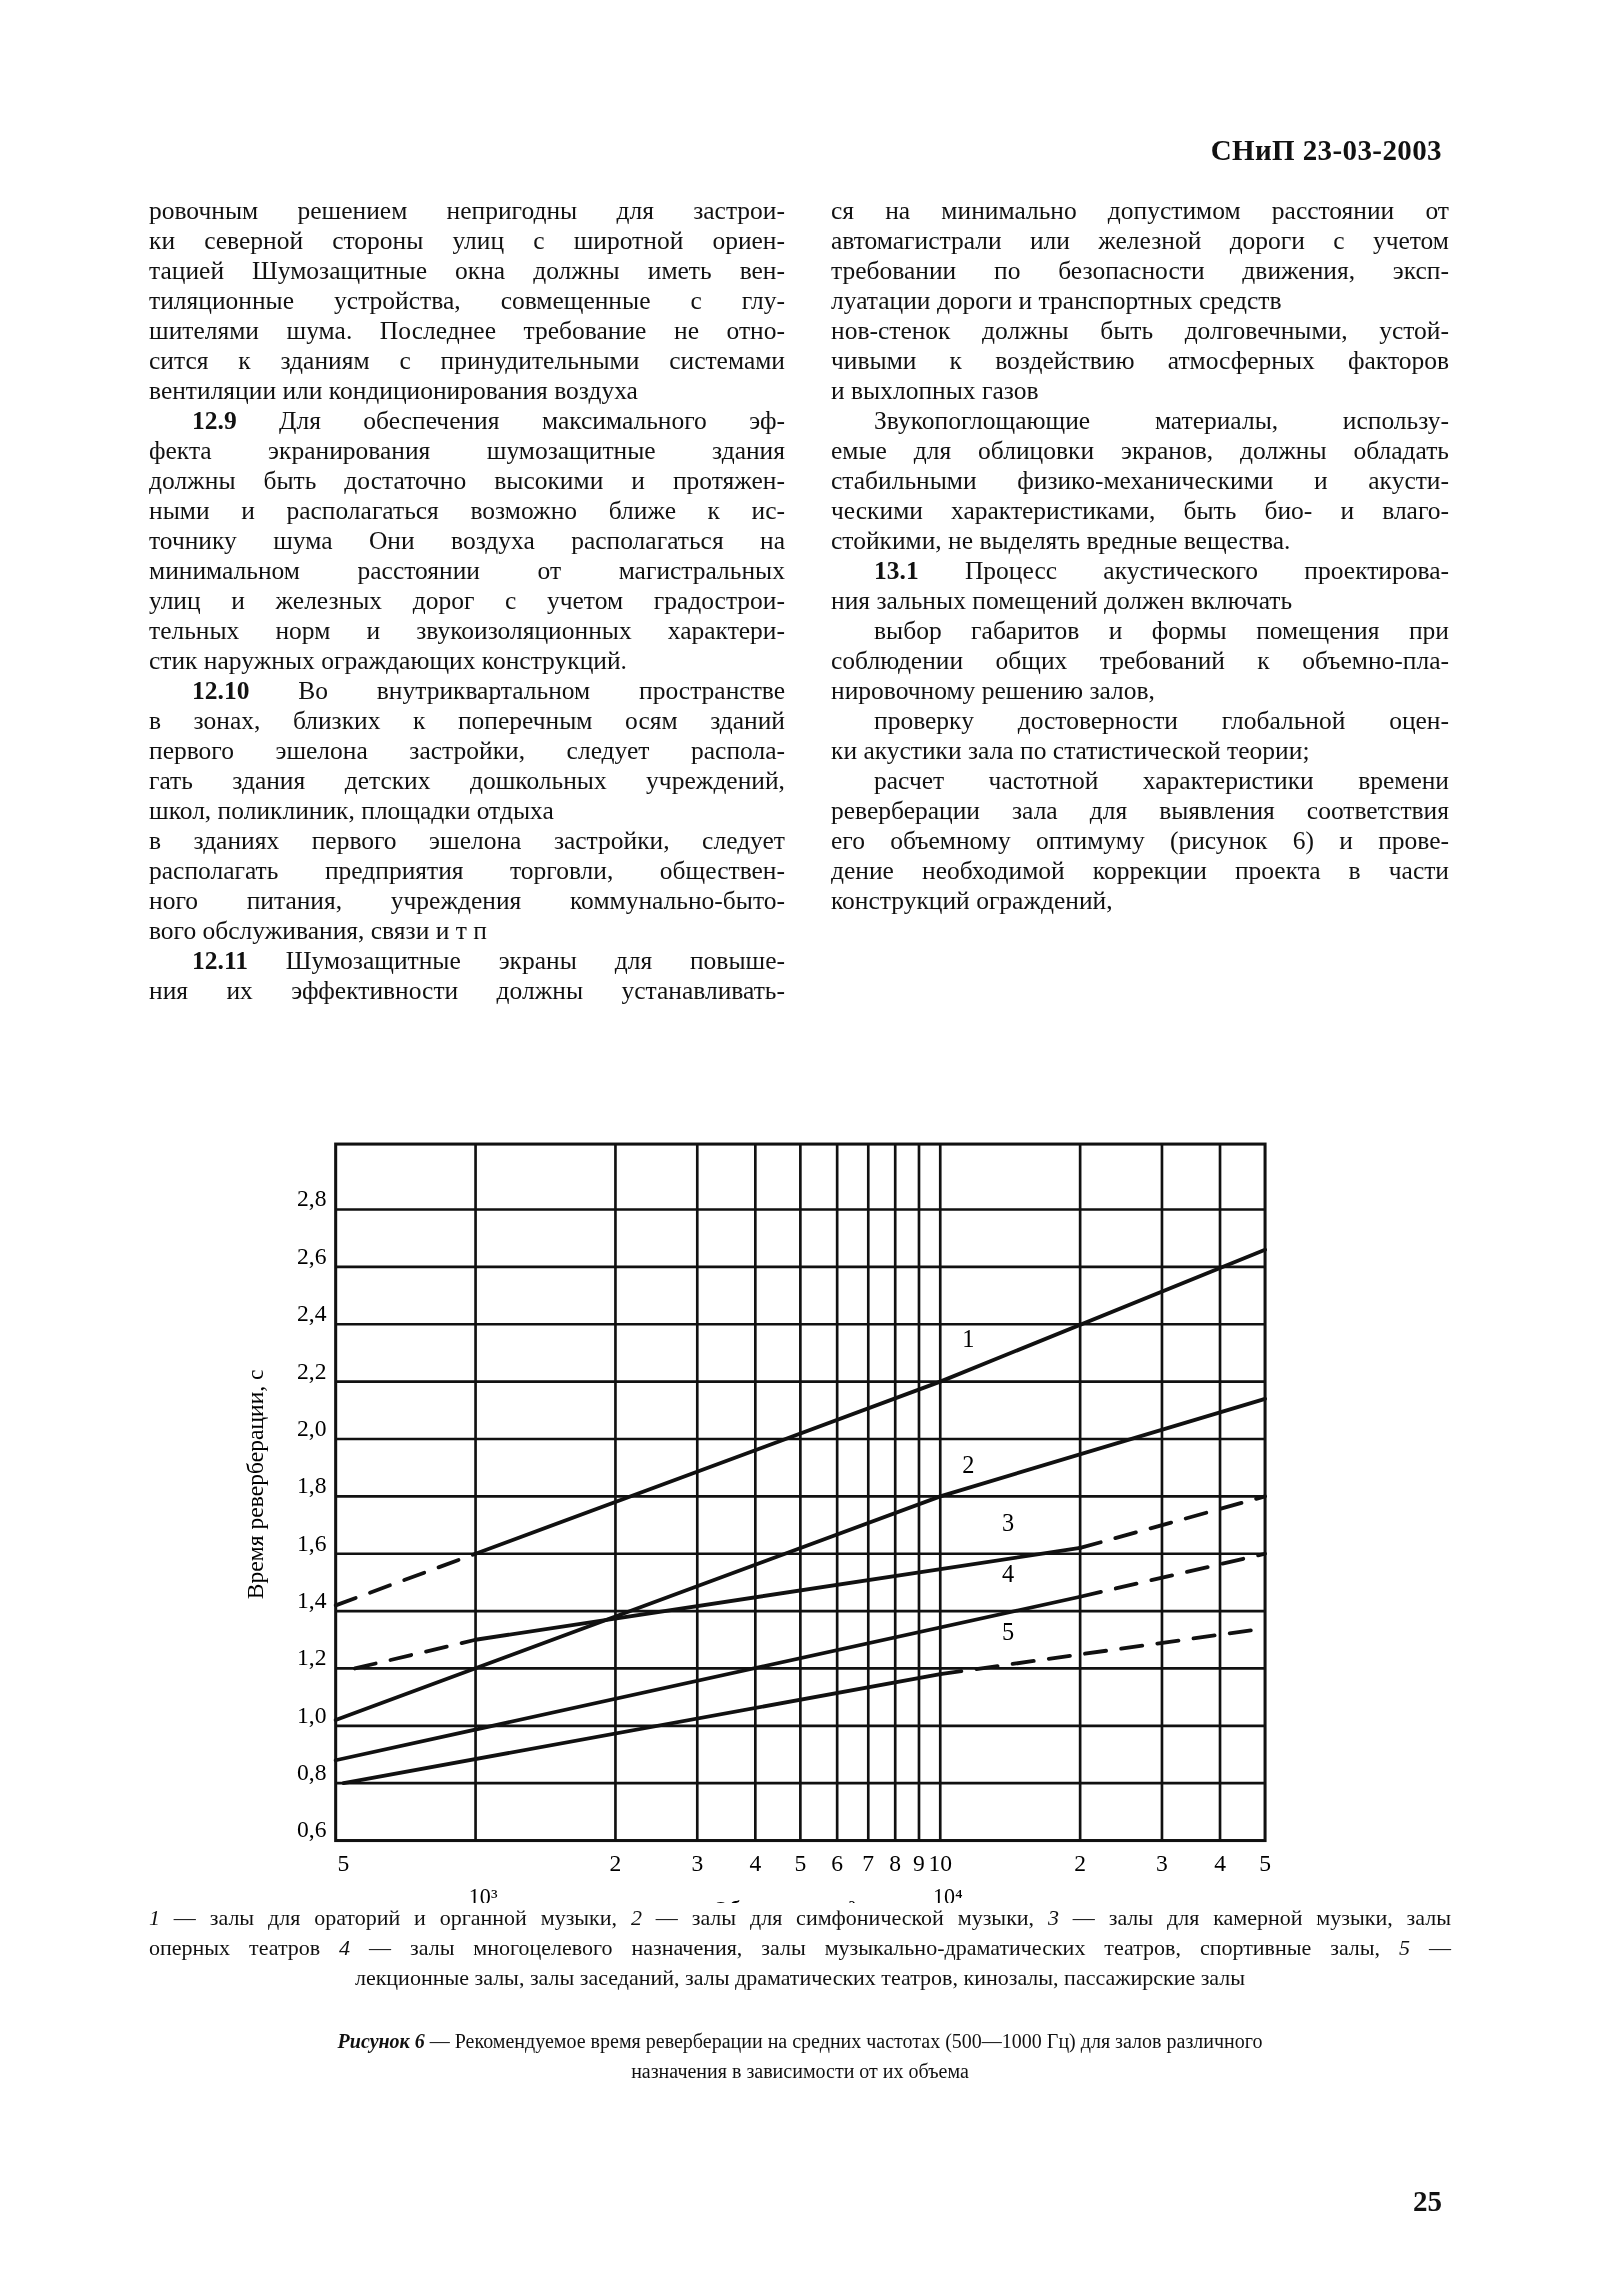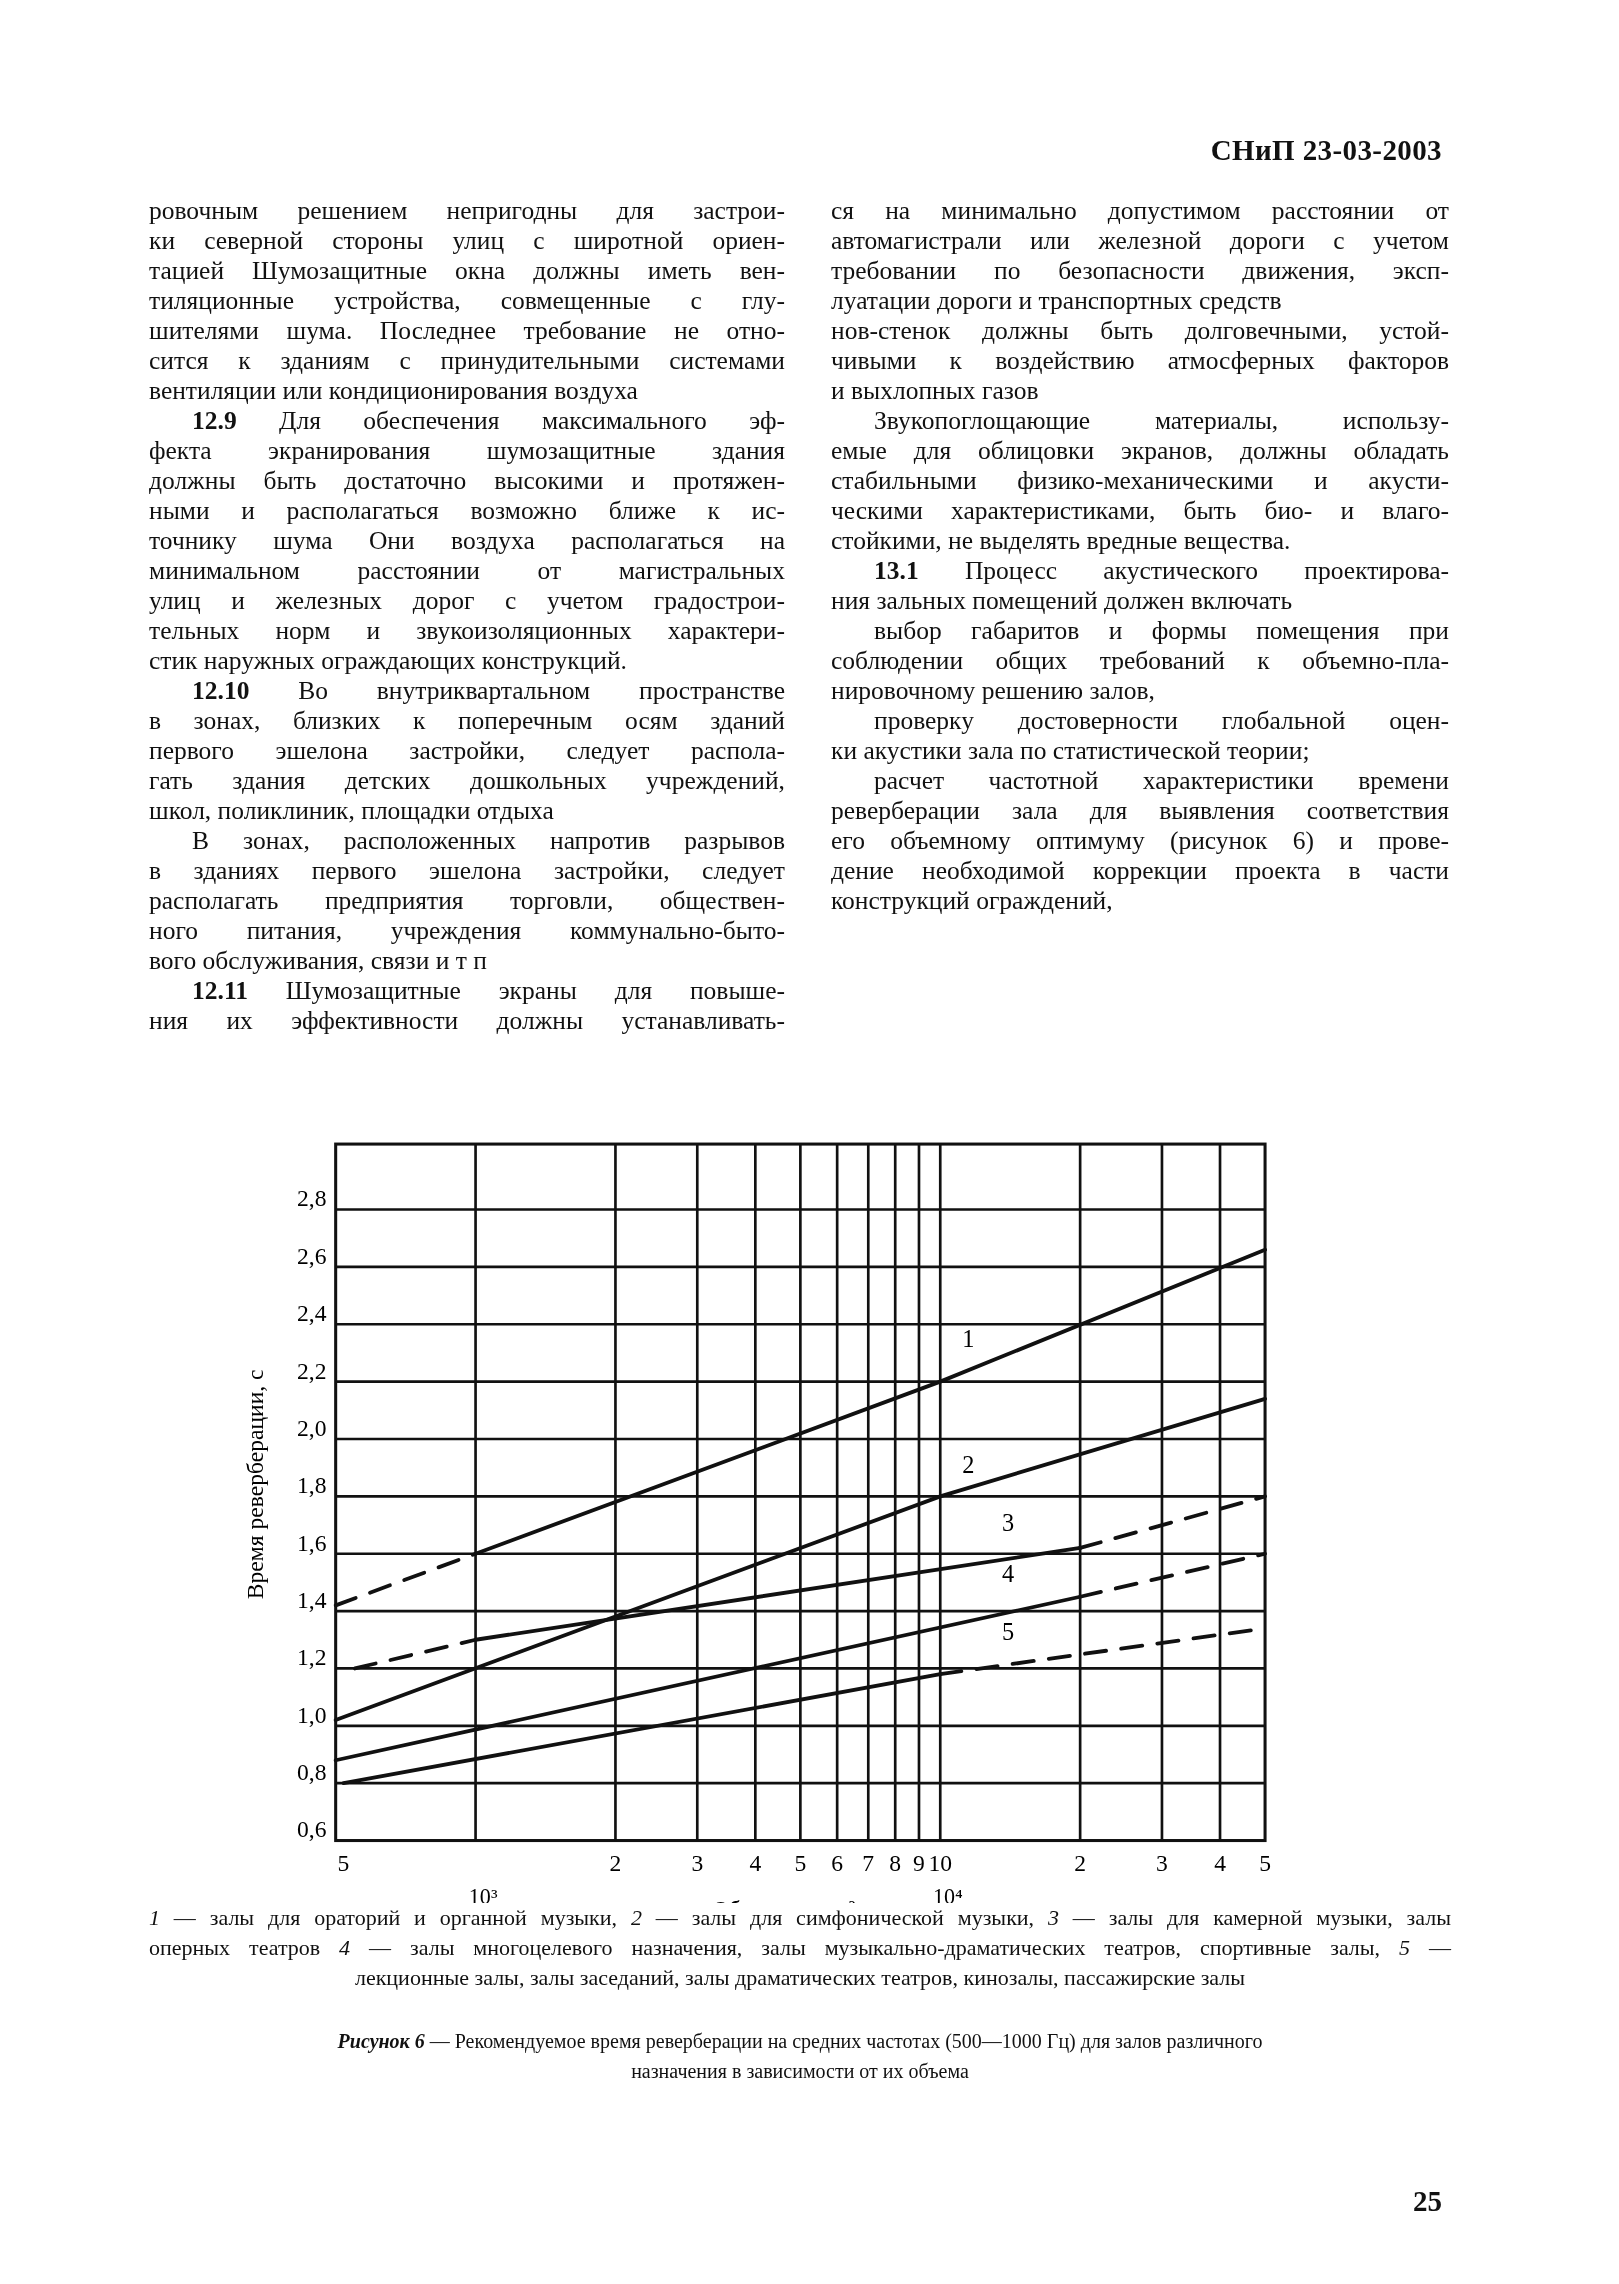--- a/index.html
+++ b/index.html
@@ -43,21 +43,20 @@
     <span class="line">точнику шума Они воздуха располагаться на</span>
     <span class="line">минимальном расстоянии от магистральных</span>
     <span class="line">улиц и железных дорог с учетом градострои-</span>
     <span class="line">тельных норм и звукоизоляционных характери-</span>
     <span class="line last">стик наружных ограждающих конструкций.</span>
     <span class="line" style="padding-left: 43px;"><b>12.10</b> Во внутриквартальном пространстве</span>
     <span class="line">в зонах, близких к поперечным осям зданий</span>
     <span class="line">первого эшелона застройки, следует распола-</span>
     <span class="line">гать здания детских дошкольных учреждений,</span>
     <span class="line last">школ, поликлиник, площадки отдыха</span>
-    <span class="line" style="padding-left: 43px;">В зонах, расположенных напротив разрывов</span>
     <span class="line">в зданиях первого эшелона застройки, следует</span>
     <span class="line">располагать предприятия торговли, обществен-</span>
     <span class="line">ного питания, учреждения коммунально-быто-</span>
     <span class="line last">вого обслуживания, связи и т п</span>
     <span class="line" style="padding-left: 43px;"><b>12.11</b> Шумозащитные экраны для повыше-</span>
     <span class="line">ния их эффективности должны устанавливать-</span>
   </div>
 
 <div class="col right">
   <div id="rightcol-a">

